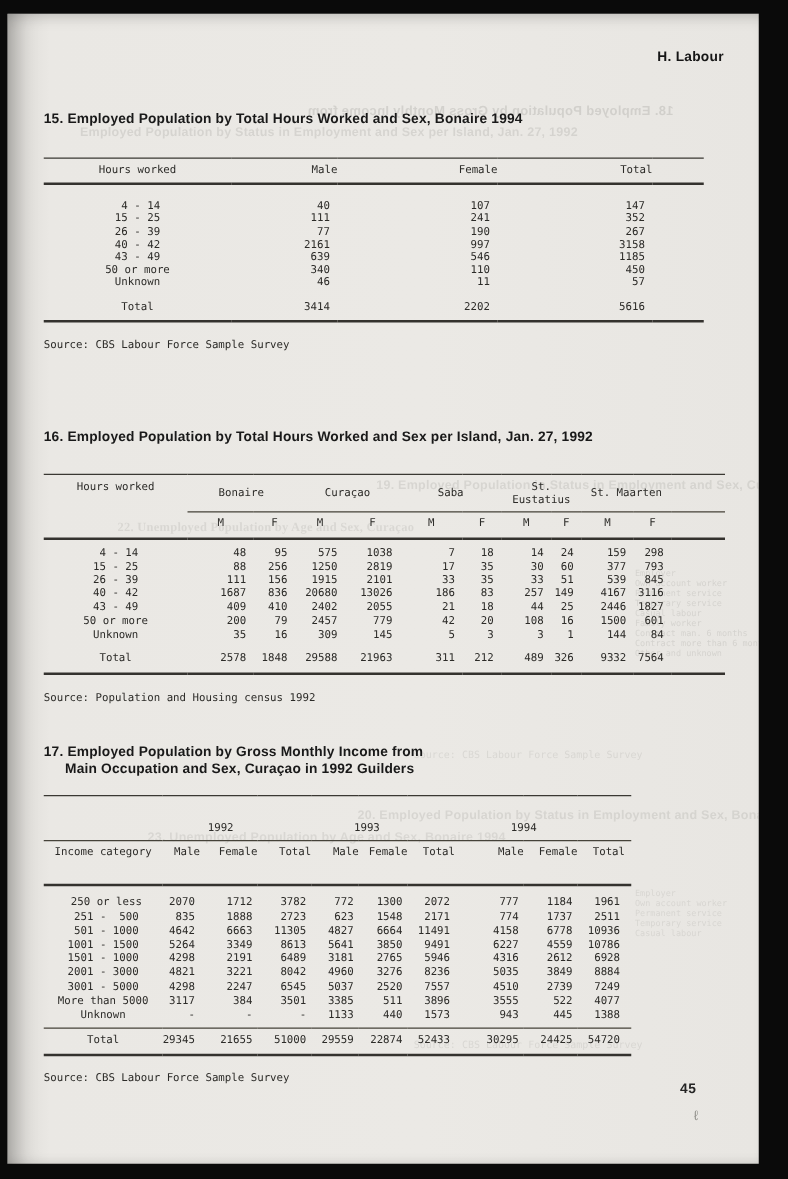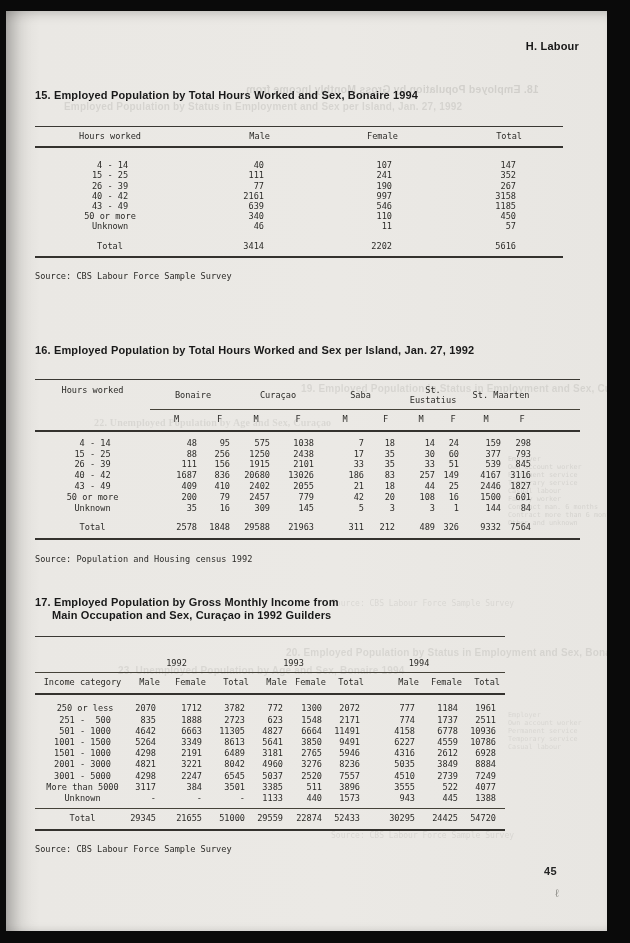--- a/index.html
+++ b/index.html
@@ -65,21 +65,21 @@
   #t16 .r-island th.isl{border-bottom:1px solid #454239;text-align:center}
   #t16 .r-island th.left{vertical-align:top;border-bottom:2.2px solid #34322e}
   #t16 .r-mf th{padding-top:4px;padding-bottom:5px;border-bottom:2.2px solid #34322e;text-align:center}
   #t16 td{line-height:10.9px}
   #t16 tbody.data tr:first-child td{padding-top:6px}
   #t16 tbody.total td{padding-top:8px;padding-bottom:5px;border-bottom:2.2px solid #34322e}
 
   
   #t17 .r-years th{border-top:1px solid #3a3833;border-bottom:1px solid #454239;padding-top:21px;padding-bottom:4px}
   #t17 .r-years th.yr{text-align:center;padding-right:26px}
-  #t17 .r-cols th{padding-top:4px;padding-bottom:6px;border-bottom:2.4px solid #34322e}
+  #t17 .r-cols th{padding-top:4px;padding-bottom:20px;border-bottom:2.4px solid #34322e}
   #t17 td{line-height:11.2px}
   #t17 tbody.data tr:first-child td{padding-top:8px}
   #t17 tbody.data tr:last-child td{padding-bottom:4px}
   #t17 tbody.total td{border-top:1px solid #454239;padding-top:4px;padding-bottom:5px;border-bottom:2.4px solid #34322e}
 
   .source{font:8.6px/10px "DejaVu Sans Mono",monospace;color:#2c2b28;white-space:pre}
   #t15 .source{margin-top:13px}
   #t16 .source{margin-top:14px}
   #t17 .source{margin-top:13px}
 </style>
@@ -253,21 +253,21 @@
               <td class="num">24</td>
               <td class="num">159</td>
               <td class="num">298</td>
               <td class="sp"></td>
             </tr>
             <tr>
               <td class="left">15 - 25</td>
               <td class="num">88</td>
               <td class="num">256</td>
               <td class="num">1250</td>
-              <td class="num">2438</td>
+              <td class="num">2819</td>
               <td class="num">17</td>
               <td class="num">35</td>
               <td class="num">30</td>
               <td class="num">60</td>
               <td class="num">377</td>
               <td class="num">793</td>
               <td class="sp"></td>
             </tr>
             <tr>
               <td class="left">26 - 39</td>

